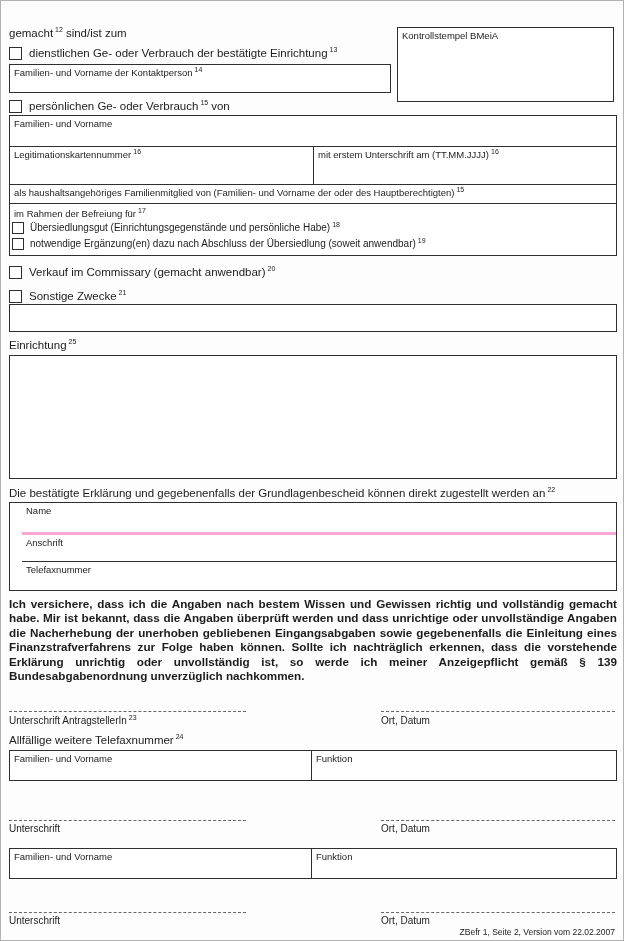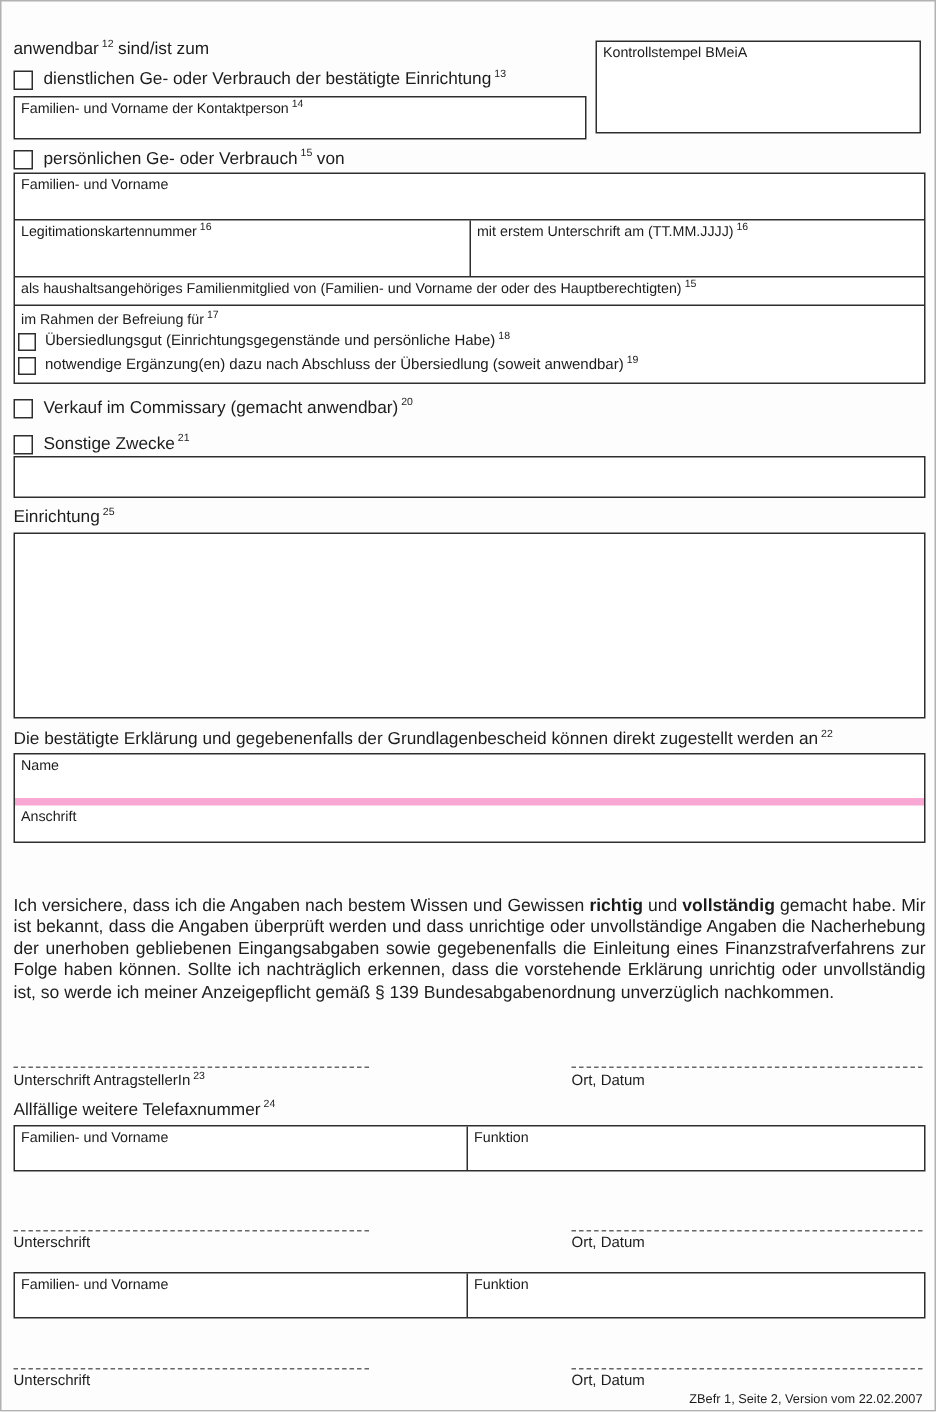--- a/index.html
+++ b/index.html
@@ -17,48 +17,48 @@
   .cbrow { display:flex; align-items:flex-start; gap:7px; }
   .cb {
     display:inline-block; width:13px; height:13px; flex:0 0 13px;
     border:1px solid #2e2e2e; background:#fff; margin-top:0px;
   }
   .cb.sm { width:12px; height:12px; flex:0 0 12px; }
   .box { border:1px solid #2e2e2e; background:#fff; }
   .fieldlabel { display:block; font-size:9.5px; padding:2px 0 0 4px; }
   .sigline { border-top:1px dashed #676767; height:0; }
   .siglabel { font-size:10px; }
-  .decl { font-size:11.7px; line-height:14.45px; text-align:justify; }
+  .decl { font-size:11.7px; line-height:14.45px; text-align:justify;font-weight:bold; }
   .row-split { display:flex; }
   .cell-l { width:304px; border-right:1px solid #2e2e2e; }
   .cell-r { flex:1; }
   .tbl { display:flex; }
   .tbl .c1 { width:302px; border-right:1px solid #2e2e2e; }
   .tbl .c2 { flex:1; }
   .footer { font-size:8.5px; text-align:right; }
 </style>
 </head>
 <body>
 
 <div id="page">
 
   <div class="abs txt11" style="left:8px; top:26px;">
-    <span>anwendbar</span><sup>12</sup><span>sind/ist zum</span>
+    <span>gemacht</span><sup>12</sup><span>sind/ist zum</span>
   </div>
 
   <div class="abs cbrow" style="left:8px; top:46px; width:384px;">
     <span class="cb"></span>
     <span class="txt11"><span>dienstlichen Ge- oder Verbrauch der bestätigte Einrichtung</span><sup>13</sup></span>
   </div>
 
   <div class="abs box" style="left:8px; top:63px; width:382px; height:29px;">
     <span class="fieldlabel"><span>Familien- und Vorname der Kontaktperson</span><sup>14</sup></span>
   </div>
 
-  <div class="abs box" style="left:396px; top:26px; width:217px; height:62px;">
+  <div class="abs box" style="left:396px; top:26px; width:217px; height:75px;">
     <span class="fieldlabel">Kontrollstempel BMeiA</span>
   </div>
 
   <div class="abs cbrow" style="left:8px; top:99px;">
     <span class="cb"></span>
     <span class="txt11"><span>persönlichen Ge- oder Verbrauch</span><sup>15</sup><span>von</span></span>
   </div>
 
   <div class="abs box" style="left:8px; top:114px; width:608px; height:141px;">
     <div style="height:31px; border-bottom:1px solid #2e2e2e;">
@@ -101,26 +101,29 @@
   <div class="abs box" style="left:8px; top:303px; width:608px; height:28px;"></div>
 
   <div class="abs txt11" style="left:8px; top:338px;">
     <span>Einrichtung</span><sup>25</sup>
   </div>
   <div class="abs box" style="left:8px; top:354px; width:608px; height:124px;"></div>
 
   <div class="abs txt11" style="left:8px; top:486px;">
     <span>Die bestätigte Erklärung und gegebenenfalls der Grundlagenbescheid können direkt zugestellt werden an</span><sup>22</sup>
   </div>
-  <div class="abs box" style="left:8px; top:501px; width:608px;">
+  <div class="abs box" style="left:8px; top:501px; width:608px;padding-left:12px;">
     <div style="height:29px;">
       <span class="fieldlabel">Name</span>
     </div>
-    <div style="height:29px; border-top:5px solid #f9a8d4;">
+    <div style="height:29px; border-top:3px solid #f9a8d4;">
       <span class="fieldlabel">Anschrift</span>
+    </div>
+    <div style="height:29px; border-top:1px solid #2e2e2e;">
+      <span class="fieldlabel">Telefaxnummer</span>
     </div>
   </div>
 
   <p class="abs decl" style="left:8px; top:596px; width:608px;"><span>Ich versichere, dass ich die Angaben nach bestem Wissen und Gewissen </span><b>richtig</b><span> und </span><b>vollständig</b><span> gemacht habe. Mir ist bekannt, dass die Angaben überprüft werden und dass unrichtige oder unvollständige Angaben die Nacherhebung der unerhoben gebliebenen Eingangsabgaben sowie gegebenenfalls die Einleitung eines Finanzstrafverfahrens zur Folge haben können. Sollte ich nachträglich erkennen, dass die vorstehende Erklärung unrichtig oder unvollständig ist, so werde ich meiner Anzeigepflicht gemäß § 139 Bundesabgabenordnung unverzüglich nachkommen.</span></p>
 
   <div class="abs sigline" style="left:8px; top:710px; width:237px;"></div>
   <div class="abs sigline" style="left:380px; top:710px; width:234px;"></div>
   <div class="abs siglabel" style="left:8px; top:714px;">
     <span>Unterschrift AntragstellerIn</span><sup>23</sup>
   </div>

